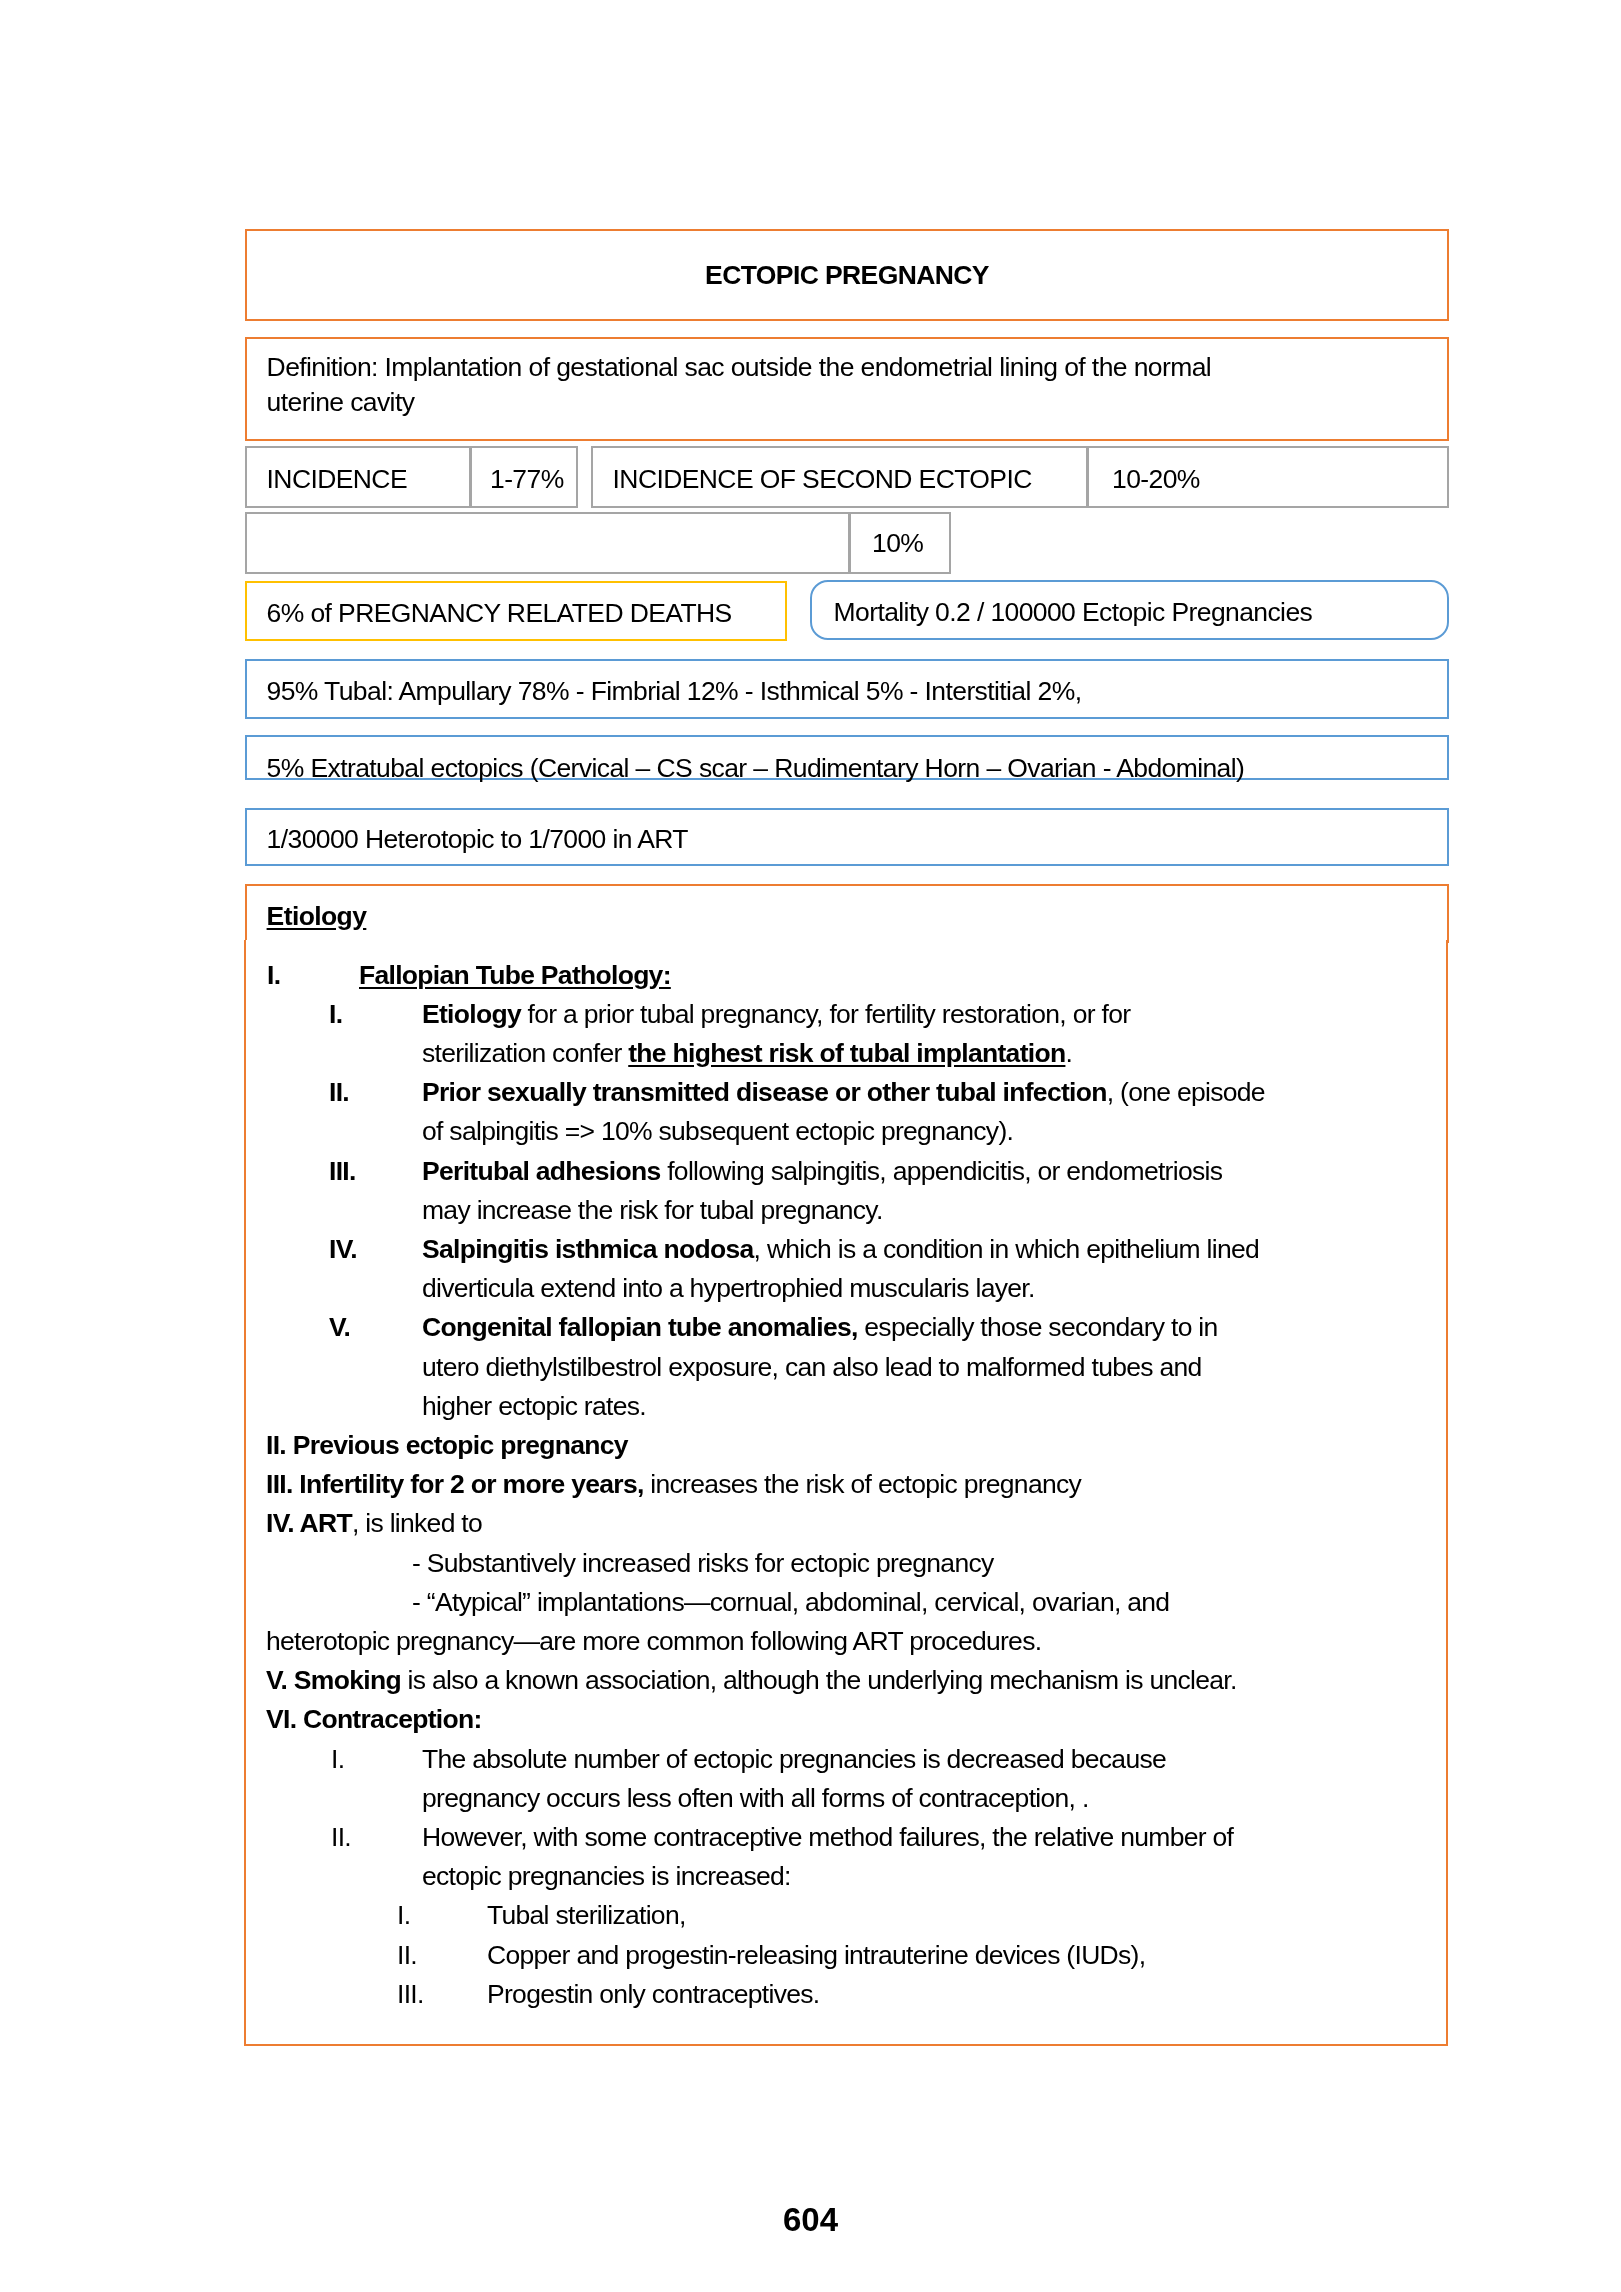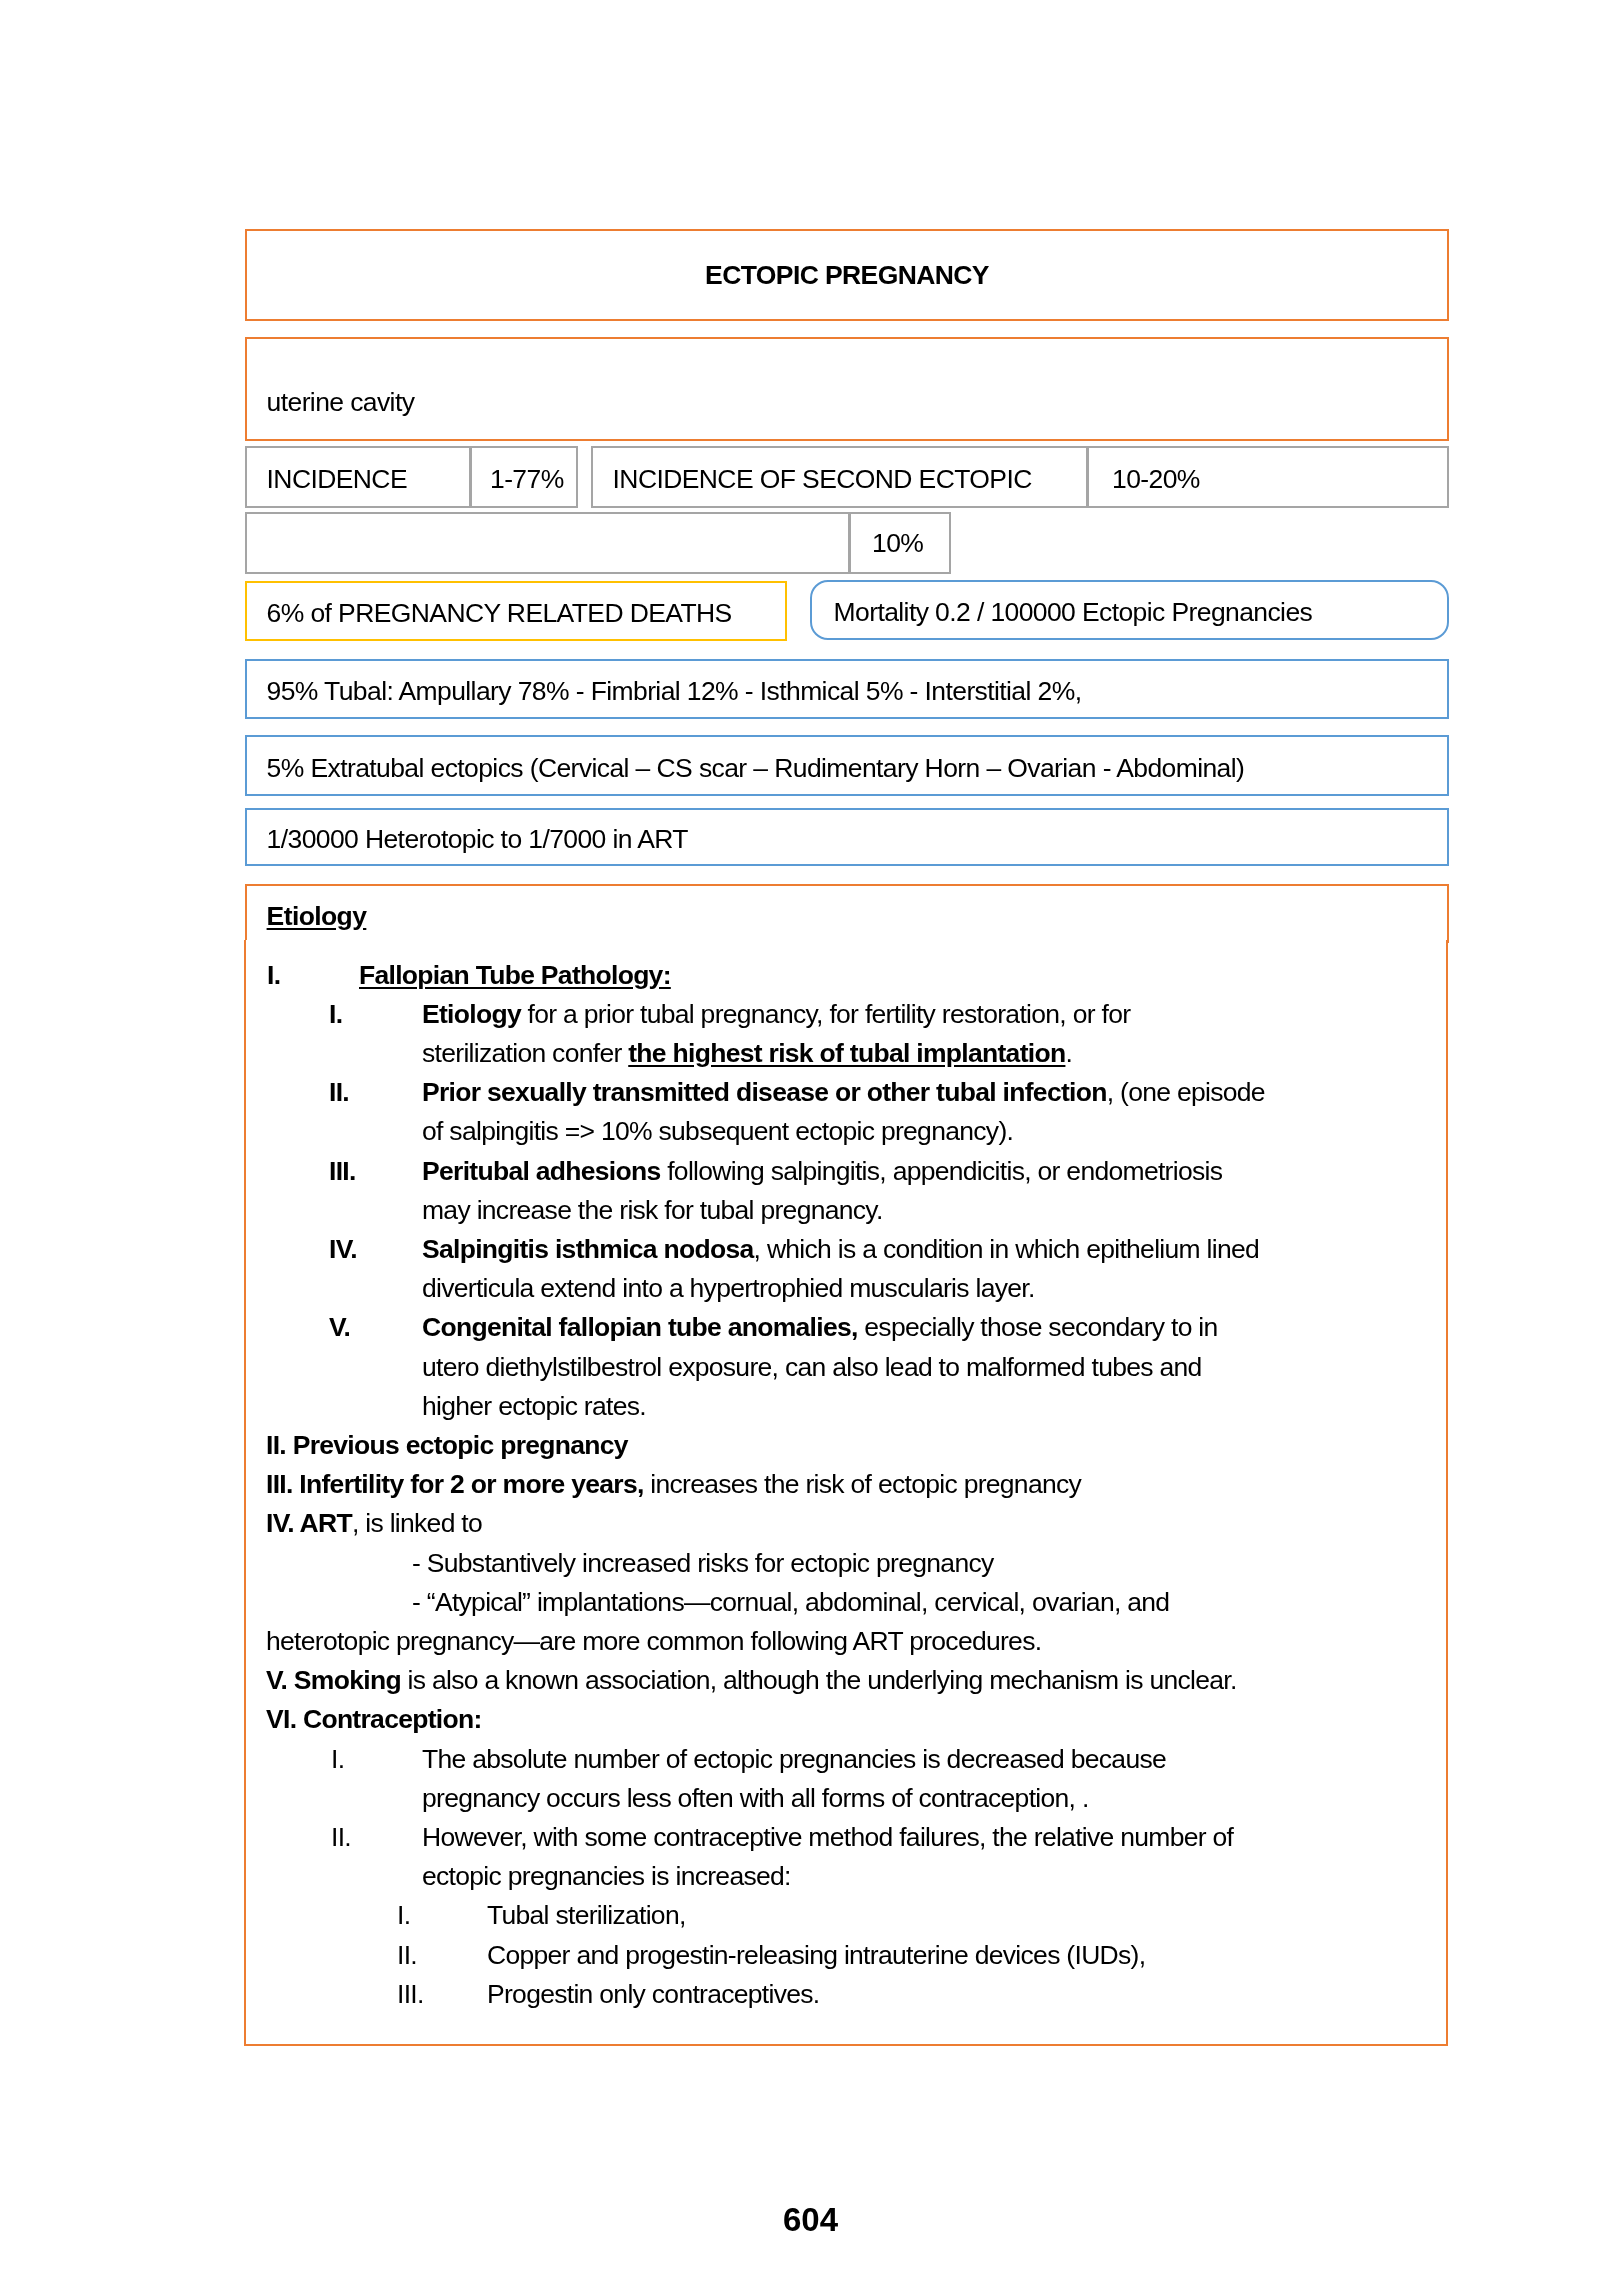--- a/index.html
+++ b/index.html
@@ -19,20 +19,21 @@
              font-size:33px; font-weight:bold; }
 </style>
 </head>
 <body>
 
 <div class="box orange" style="left:245px;top:229px;width:1204px;height:92px;">
   <div class="t b" style="left:0;right:0;top:31px;text-align:center;font-size:26.5px;">ECTOPIC PREGNANCY</div>
 </div>
 
 <div class="box orange" style="left:245px;top:337px;width:1204px;height:104px;">
+  <div class="t" style="left:19.6px;top:14.7px;">Definition: Implantation of gestational sac outside the endometrial lining of the normal</div>
   <div class="t" style="left:19.6px;top:50px;">uterine cavity</div>
 </div>
 
 <div class="box grey" style="left:245px;top:446px;width:333px;height:62px;">
   <div class="t" style="left:19.6px;top:17.6px;">INCIDENCE</div>
   <div class="divider" style="left:222px;"></div>
   <div class="t" style="left:243px;top:17.6px;">1-77%</div>
 </div>
 <div class="box grey" style="left:591px;top:446px;width:858px;height:62px;">
   <div class="t" style="left:19.6px;top:17.6px;">INCIDENCE OF SECOND ECTOPIC</div>
@@ -48,21 +49,21 @@
 <div class="box yellow" style="left:245px;top:581px;width:542px;height:60px;">
   <div class="t" style="left:19.6px;top:16.7px;">6% of PREGNANCY RELATED DEATHS</div>
 </div>
 <div class="box blue" style="left:810px;top:580px;width:639px;height:60px;border-radius:18px;">
   <div class="t" style="left:21.6px;top:16.7px;">Mortality 0.2 / 100000 Ectopic Pregnancies</div>
 </div>
 
 <div class="box blue" style="left:245px;top:659px;width:1204px;height:60px;">
   <div class="t" style="left:19.6px;top:16.7px;">95% Tubal: Ampullary 78% - Fimbrial 12% - Isthmical 5% - Interstitial 2%,</div>
 </div>
-<div class="box blue" style="left:245px;top:735px;width:1204px;height:61px;">
+<div class="box blue" style="left:245px;top:735px;width:1204px;height:45px;">
   <div class="t" style="left:19.6px;top:17.6px;">5% Extratubal ectopics (Cervical – CS scar – Rudimentary Horn – Ovarian - Abdominal)</div>
 </div>
 <div class="box blue" style="left:245px;top:808px;width:1204px;height:58px;">
   <div class="t" style="left:19.6px;top:15.7px;">1/30000 Heterotopic to 1/7000 in ART</div>
 </div>
 
 <div class="box orange" style="left:245px;top:884px;width:1204px;height:59px;">
   <div class="t b u" style="left:19.6px;top:16.7px;">Etiology</div>
 </div>
 

